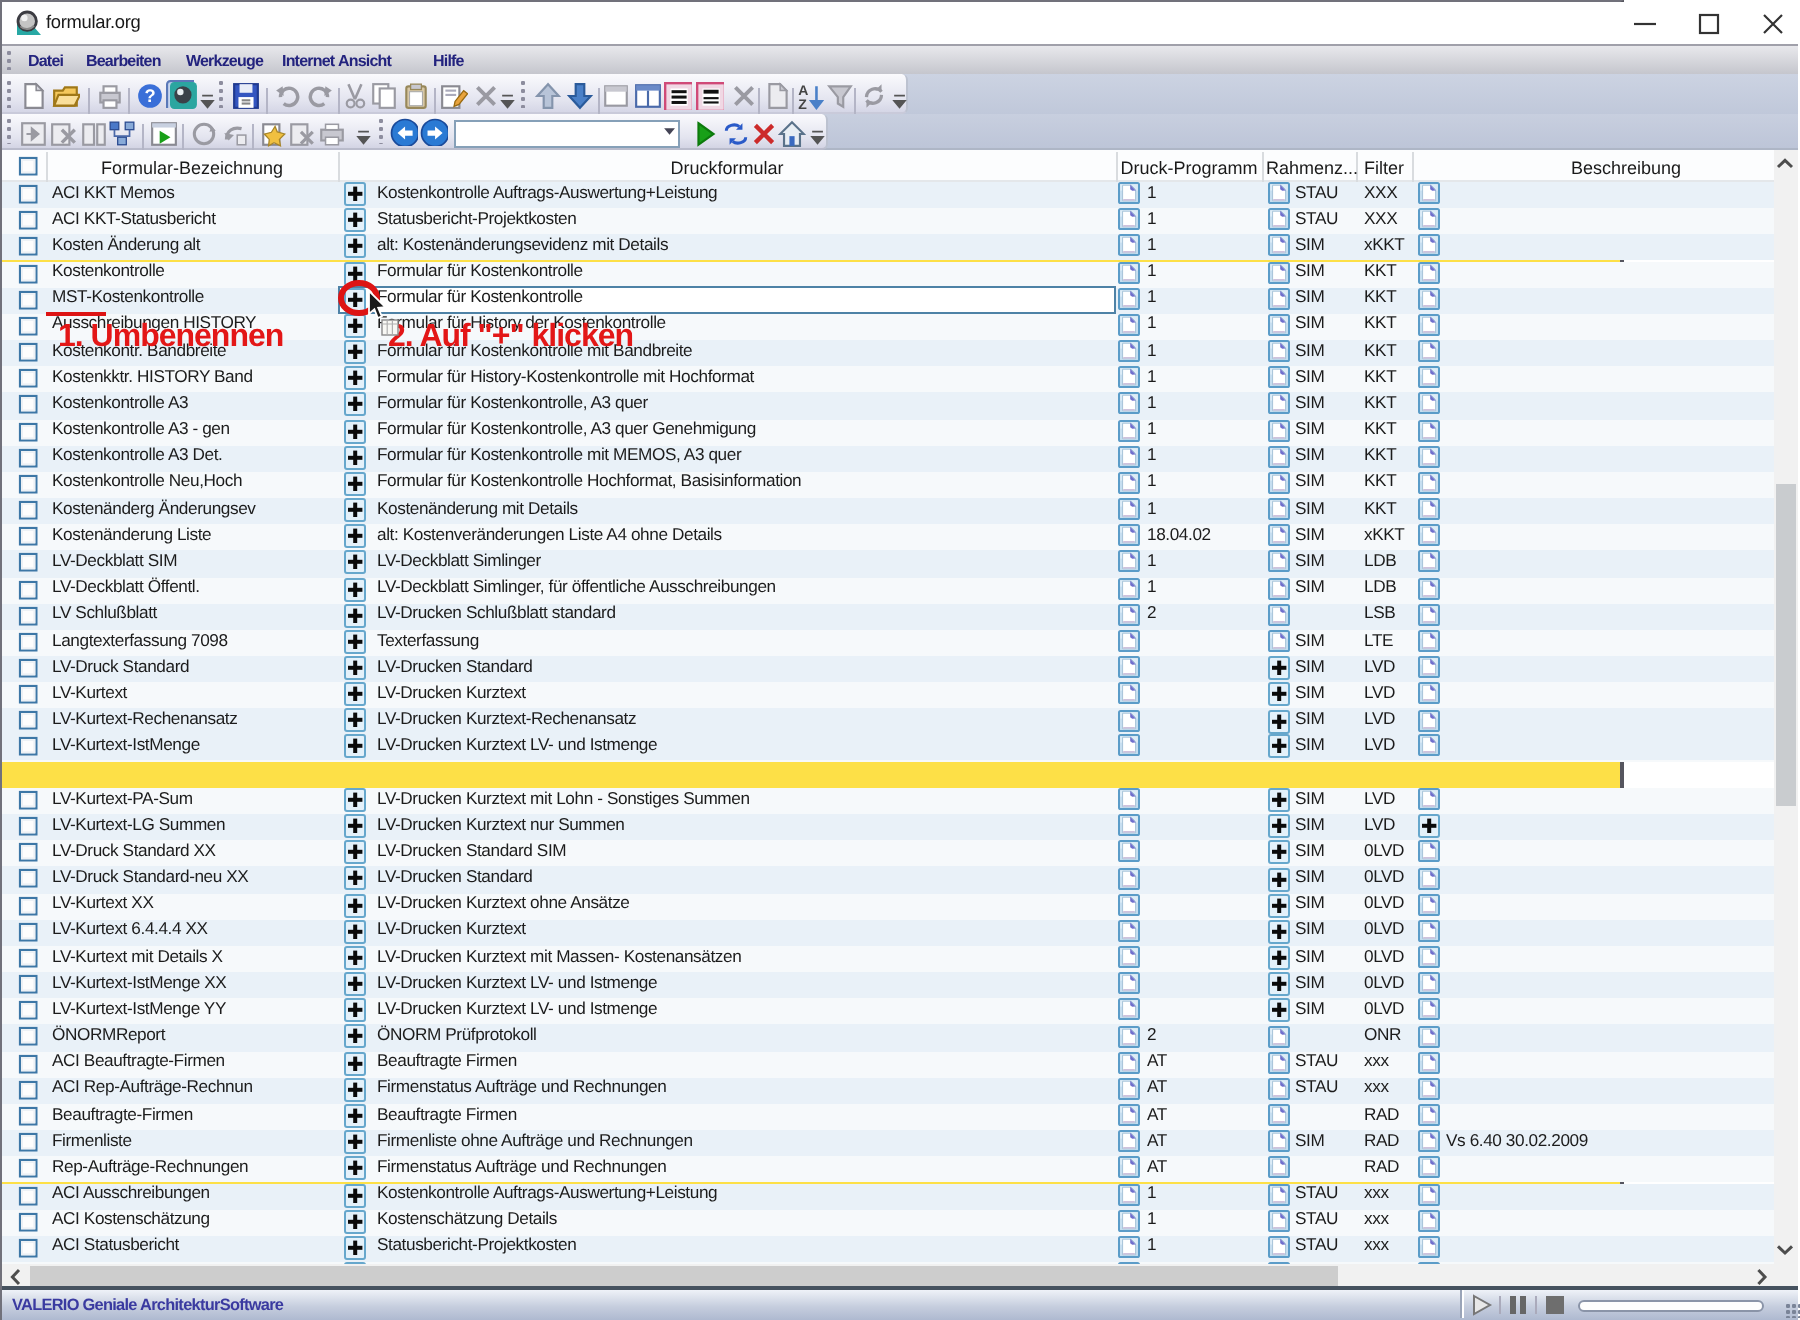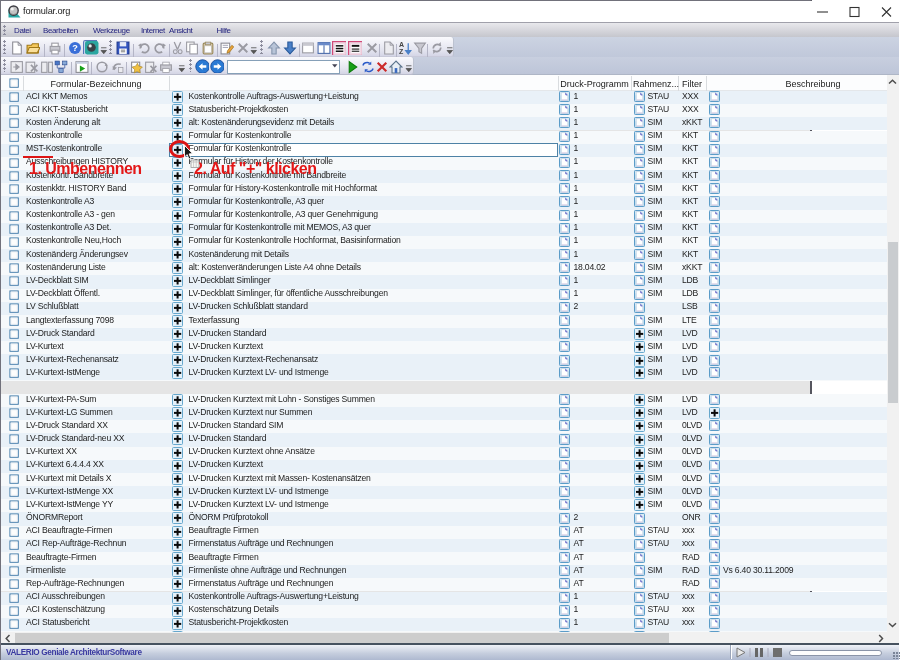--- a/index.html
+++ b/index.html
@@ -1,24 +1,24 @@
 <!DOCTYPE html>
 <html><head><meta charset="utf-8"><style>
 *{margin:0;padding:0;box-sizing:border-box}
 svg{display:block}
 html,body{width:900px;height:660px;overflow:hidden;font-family:"Liberation Sans",sans-serif;background:#fff}
-#win{position:relative;width:812px;height:660px;border:1px solid #71717b;border-right:2px solid #55555e;background:#e5e5e5}
+#win{position:relative;width:812px;height:660px;border:1px solid #71717b;border-right:2px solid #55555e;background:#fde047}
 .abs{position:absolute}
 
 #title{position:absolute;left:0;top:0;width:898px;height:21px;background:#fff}
 #appico{position:absolute;left:7px;top:4px;width:13px;height:13px}
 #titletext{position:absolute;left:22px;top:4.5px;font-size:9.2px;color:#1a1a1a;letter-spacing:-0.15px}
 
 #menubar{position:absolute;left:0;top:21px;width:898px;height:15px;background:linear-gradient(#e8e8ec,#c5c6cd);border-top:1px solid #a0a0aa}
-.mitem{position:absolute;top:24.5px;font-size:8px;font-weight:normal;color:#23237e;letter-spacing:-0.4px}
+.mitem{position:absolute;top:24.5px;font-size:8px;font-weight:bold;color:#23237e;letter-spacing:-0.4px}
 .grip{position:absolute;width:3px;background-image:radial-gradient(circle at 1.5px 1.5px,#8d8d9e 1px,transparent 1.2px);background-size:3px 4px;background-repeat:repeat-y}
 
 #tb1{position:absolute;left:0;top:36px;width:898px;height:20px;background:linear-gradient(#ccd3e2,#c0c8da)}
 #tb1r{position:absolute;left:0;top:36px;width:453px;height:20px;background:linear-gradient(#fafafd 0%,#e3e4ef 70%,#d5d6e6 100%);border-bottom:1px solid #c9cada;border-right:1px solid #bcc2d0;border-radius:0 3px 3px 0}
 #tb2{position:absolute;left:0;top:56px;width:898px;height:18px;background:linear-gradient(#c8cfdf,#bdc5d8);border-bottom:1px solid #aeb6c6}
 #tb2r{position:absolute;left:0;top:56px;width:413px;height:18px;background:linear-gradient(#fafafd 0%,#e3e4ef 70%,#d3d4e4 100%);border-bottom:1px solid #babccc;border-right:1px solid #bcc2d0;border-radius:0 3px 3px 0}
 .ti{position:absolute;width:14px;height:14px}
 .tsep{position:absolute;width:1px;height:13px;background:#b4b5c6}
 
 #thead{position:absolute;left:0;top:74px;width:886px;height:16px;background:#fcfdfe;border-bottom:1px solid #e4e7ea}
@@ -309,20 +309,21 @@
       <rect x="1" y="1" width="8.2" height="8.2" fill="#fdfdfd" stroke="#3d77a6" stroke-width="1.1"></rect>
       <rect x="2" y="2" width="6.2" height="6.2" fill="none" stroke="#edf1f5" stroke-width="1"></rect>
     </svg>
 <div class="hsep" style="left:22px"></div>
 <div class="hsep" style="left:168px"></div>
 <div class="hsep" style="left:557px"></div>
 <div class="hsep" style="left:630px"></div>
 <div class="hsep" style="left:677px"></div>
 <div class="hsep" style="left:705px"></div>
 <span class="hlabel" style="left:22px;width:146px">Formular-Bezeichnung</span>
+<span class="hlabel" style="left:168px;width:389px">Druckformular</span>
 <span class="hlabel" style="left:557px;width:73px">Druck-Programm</span>
 <span class="hlabel" style="left:632px;width:45px">Rahmenz...</span>
 <span class="hlabel" style="left:677px;width:28px">Filter</span>
 <span class="hlabel" style="left:705px;width:214px">Beschreibung</span>
 <div id="rows">
 <div class="row odd" style="top:0.00px">
         <span class="pcb">
           <svg class="cb" width="11" height="11" viewBox="0 0 11 11">
             <rect x="1" y="1" width="8.2" height="8.2" fill="#fdfdfd" stroke="#3d77a6" stroke-width="1.1"></rect>
             <rect x="2" y="2" width="6.2" height="6.2" fill="none" stroke="#edf1f5" stroke-width="1"></rect>
@@ -2005,21 +2006,21 @@
         <span class="c5">RAD</span>
         <span class="i6">
           <svg class="ic" width="11" height="11" viewBox="0 0 11 11">
             <rect x="0.5" y="0.5" width="10" height="10" rx="0.8" fill="#c6def0" stroke="#5b9cc8"></rect>
             <path d="M1.1 1.1h8.8v3.2H1.1z" fill="#ddecf7"></path>
             <path d="M2.3 1.6h4.3l2.2 2.2v5.6H2.3z" fill="#ffffff" stroke="#a6c3d8" stroke-width="0.5"></path>
             <path d="M6.1 1.4l2.8 2.8-1.8.2-1-.8z" fill="#7070cc"></path>
             <path d="M2.6 8.9h5.8" stroke="#cfc2dd" stroke-width="0.8"></path>
           </svg>
         </span>
-        <span class="c6">Vs 6.40 30.11.2009</span>
+        <span class="c6">Vs 6.40 30.02.2009</span>
       </div>
 <div class="row even" style="top:487.33px">
         <span class="pcb">
           <svg class="cb" width="11" height="11" viewBox="0 0 11 11">
             <rect x="1" y="1" width="8.2" height="8.2" fill="#fdfdfd" stroke="#3d77a6" stroke-width="1.1"></rect>
             <rect x="2" y="2" width="6.2" height="6.2" fill="none" stroke="#edf1f5" stroke-width="1"></rect>
           </svg>
         </span>
         <span class="c1">Rep-Aufträge-Rechnungen</span>
         <span class="pbtn">

